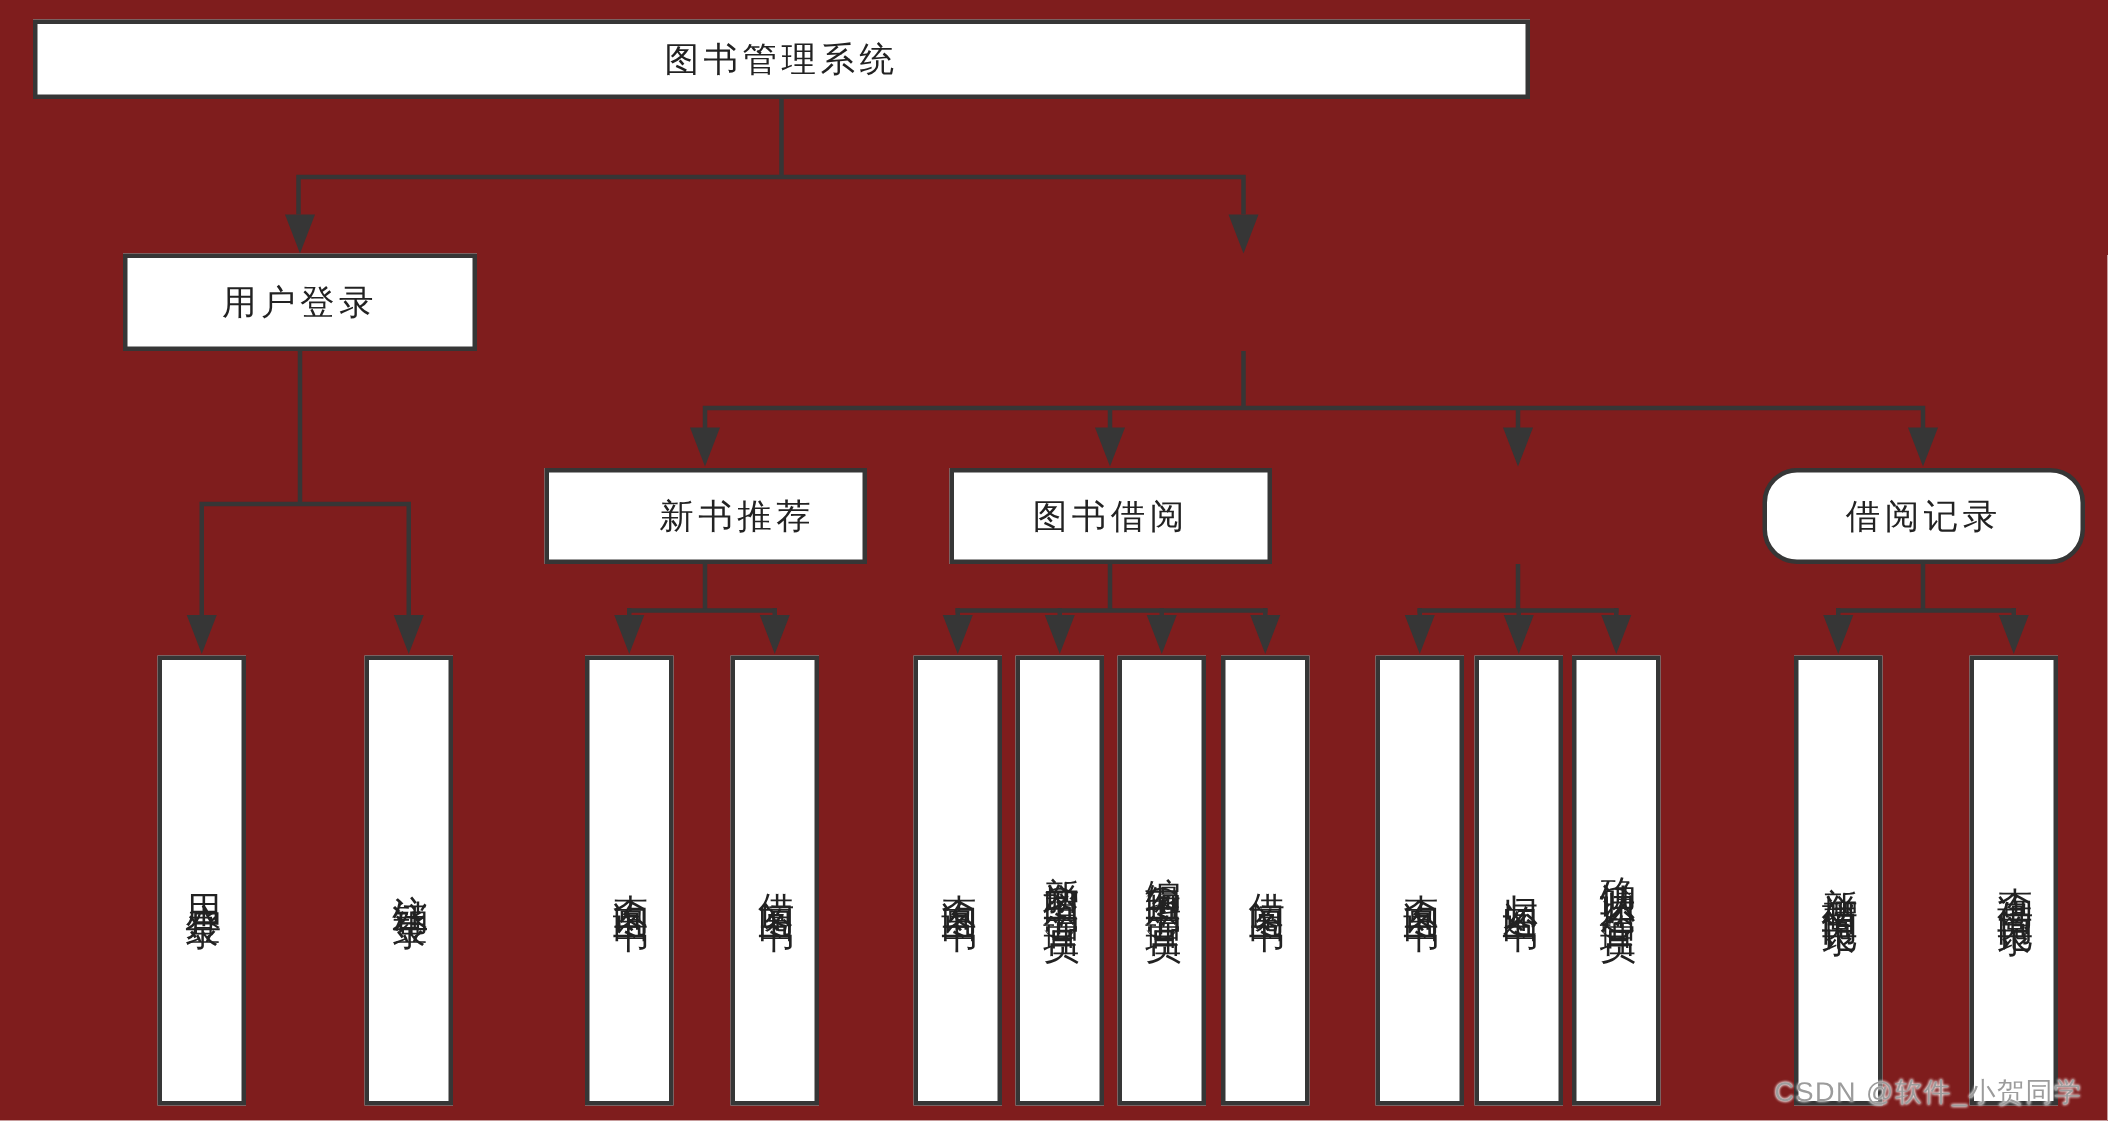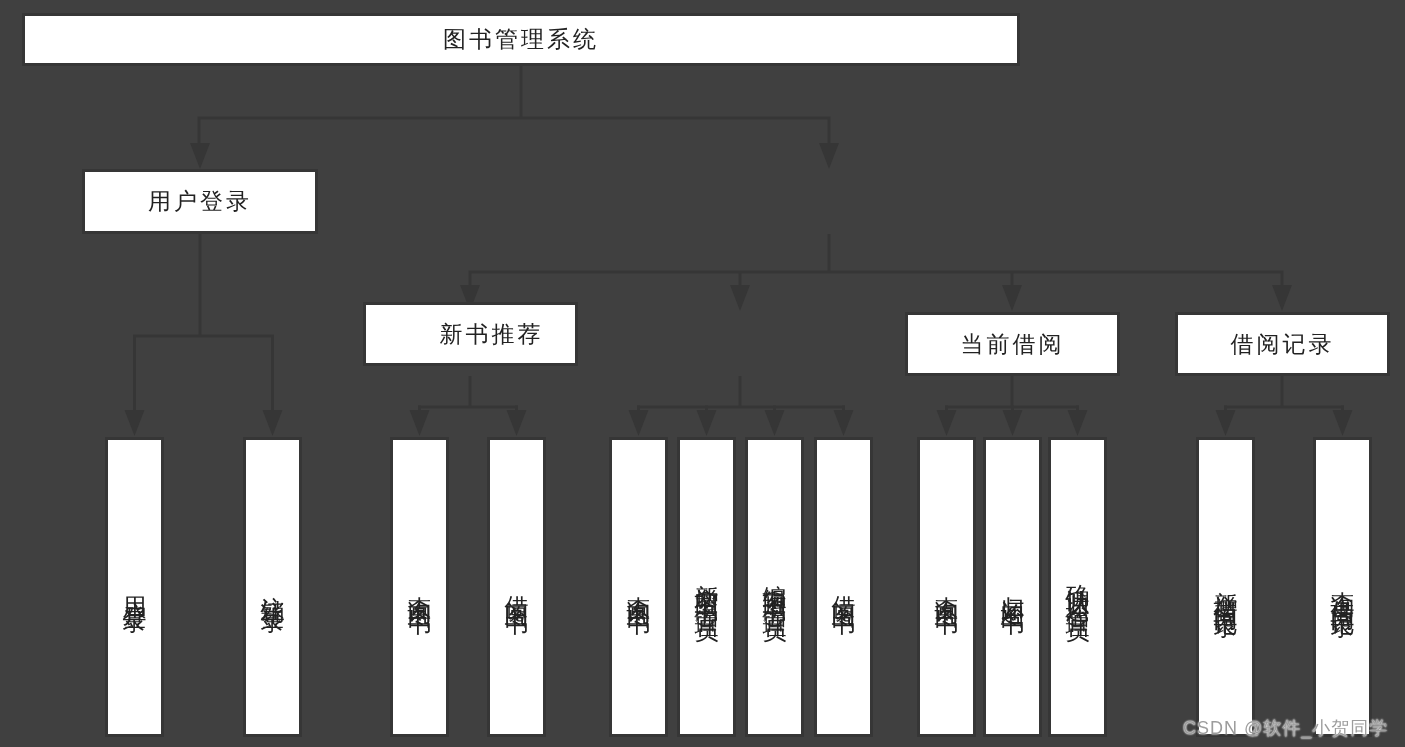--- a/index.html
+++ b/index.html
@@ -3,41 +3,41 @@
 <meta charset="utf-8">
 <style>
   :root{
     --line:#363636;
     --text:#222222;
     --box-bg:#ffffff;
     --watermark:#9c9c9c;
   }
   html,body{margin:0;padding:0;background:#ffffff;}
   #canvas{
-    position:relative;width:1405px;height:747px;background:#404040;overflow:hidden;
+    position:relative;width:1405px;height:747px;background:#7f1d1d;overflow:hidden;
     font-family:"Liberation Sans","DejaVu Sans",sans-serif;color:var(--text);
   }
   #connectors{position:absolute;left:0;top:0;width:1405px;height:747px;z-index:0;}
   #connectors .lines{stroke:var(--line);stroke-width:3;fill:none;}
   #connectors .arrows{fill:var(--line);stroke:none;}
   .node{
     position:absolute;box-sizing:border-box;border:3px solid var(--line);
     background:var(--box-bg);display:flex;align-items:center;justify-content:center;
     z-index:1;white-space:nowrap;
   }
   .node.h{font-size:23px;letter-spacing:3px;}
   .node.v{writing-mode:vertical-rl;text-orientation:mixed;font-size:24px;letter-spacing:5px;}
   
   .n-root{left:22px;top:13px;width:998px;height:53px;}
   .n-user-login{left:82px;top:169px;width:236px;height:65px;}
   .n-book-mgmt{left:711px;top:169px;width:236px;height:65px;}
-  .n-l3-0{left:363px;top:302px;width:215px;height:64px;padding-left:42px;}
+  .n-l3-0{left:363px;top:312px;width:215px;height:64px;padding-left:42px;}
   .n-l3-1{left:633px;top:312px;width:215px;height:64px;}
   .n-l3-2{left:905px;top:312px;width:215px;height:64px;}
-  .n-l3-3{left:1175px;top:312px;width:215px;height:64px;}
+  .n-l3-3{left:1175px;top:312px;width:215px;height:64px;border-radius:23px;}
   
   .leaf{top:437px;width:59px;height:300px;}
   .n-leaf-a0{left:105px;} .n-leaf-a1{left:243px;}
   .n-leaf-b0{left:390px;} .n-leaf-b1{left:487px;}
   .n-leaf-c0{left:609px;} .n-leaf-c1{left:677px;} .n-leaf-c2{left:745px;} .n-leaf-c3{left:814px;}
   .n-leaf-d0{left:917px;} .n-leaf-d1{left:983px;} .n-leaf-d2{left:1048px;}
   .n-leaf-e0{left:1196px;} .n-leaf-e1{left:1313px;}
   .watermark{
     position:absolute;left:1183px;top:716px;z-index:3;
     font-size:18px;letter-spacing:1px;color:var(--watermark);
@@ -83,21 +83,21 @@
       <polygon points="1215.5,410 1235.5,410 1225.5,436"></polygon>
       <polygon points="1332.5,410 1352.5,410 1342.5,436"></polygon>
     </g>
   </svg>
 
   <div class="node h n-root">图书管理系统</div>
 
   <div class="node h n-user-login">用户登录</div>
 
   <div class="node h n-l3-0">新书推荐</div>
-  <div class="node h n-l3-2">当前借阅</div>
+  <div class="node h n-l3-1">图书借阅</div>
   <div class="node h n-l3-3">借阅记录</div>
 
   <div class="node v leaf n-leaf-a0">用户登录</div>
   <div class="node v leaf n-leaf-a1">注销登录</div>
 
   <div class="node v leaf n-leaf-b0">查询图书</div>
   <div class="node v leaf n-leaf-b1">借阅图书</div>
 
   <div class="node v leaf n-leaf-c0">查询图书</div>
   <div class="node v leaf n-leaf-c1">新增图书（管理员）</div>

